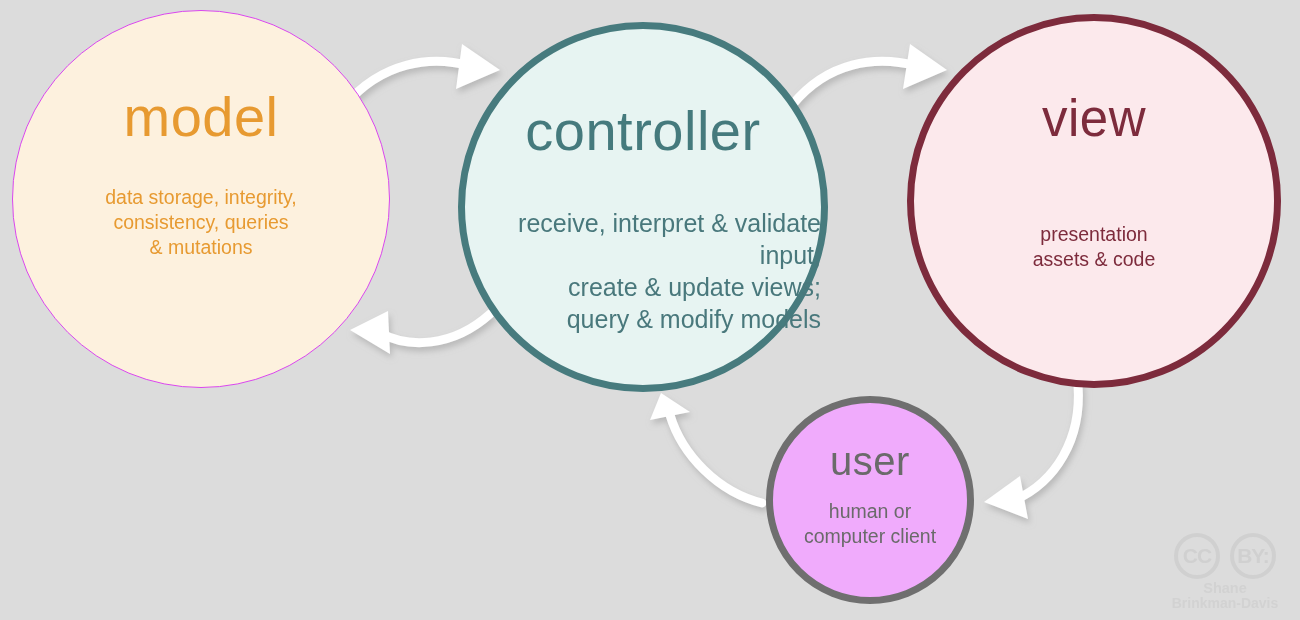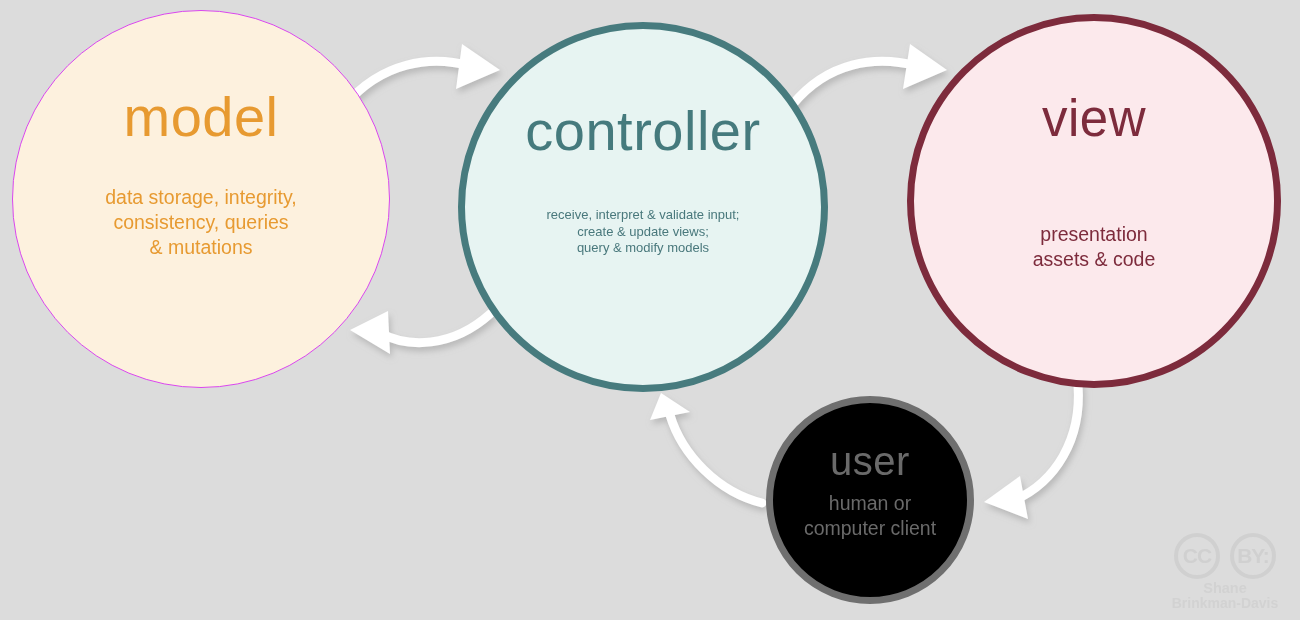--- a/index.html
+++ b/index.html
@@ -70,23 +70,24 @@
     height: 370px;
     background: #e7f4f2;
     border: 7px solid #477b7e;
     padding-top: 74px;
   }
   #node-controller .title {
     font-size: 56px;
     color: #457a7d;
   }
   #node-controller .desc {
-    font-size: 13px;
+    font-size: 25px;
     color: #49787c;
     margin-top: 48px;
+    text-align: right;
   }
 
   
   #node-view {
     left: 907px;
     top: 14px;
     width: 374px;
     height: 374px;
     background: #fce9ec;
     border: 7px solid #7d2b3c;
@@ -101,33 +102,33 @@
     color: #7d2b3c;
     margin-top: 78px;
   }
 
   
   #node-user {
     left: 766px;
     top: 396px;
     width: 208px;
     height: 208px;
-    background: #000000;
+    background: #f0abfc;
     border: 7px solid #6f6f6f;
     padding-top: 38px;
     z-index: 4;
   }
   #node-user .title {
     font-size: 40px;
     color: #6a6a6a;
   }
   #node-user .desc {
     font-size: 19.5px;
     color: #6a6a6a;
-    margin-top: 10px;
+    margin-top: 18px;
   }
 
   
   #arrows {
     position: absolute;
     left: 0;
     top: 0;
     width: 1300px;
     height: 620px;
     z-index: 2;

